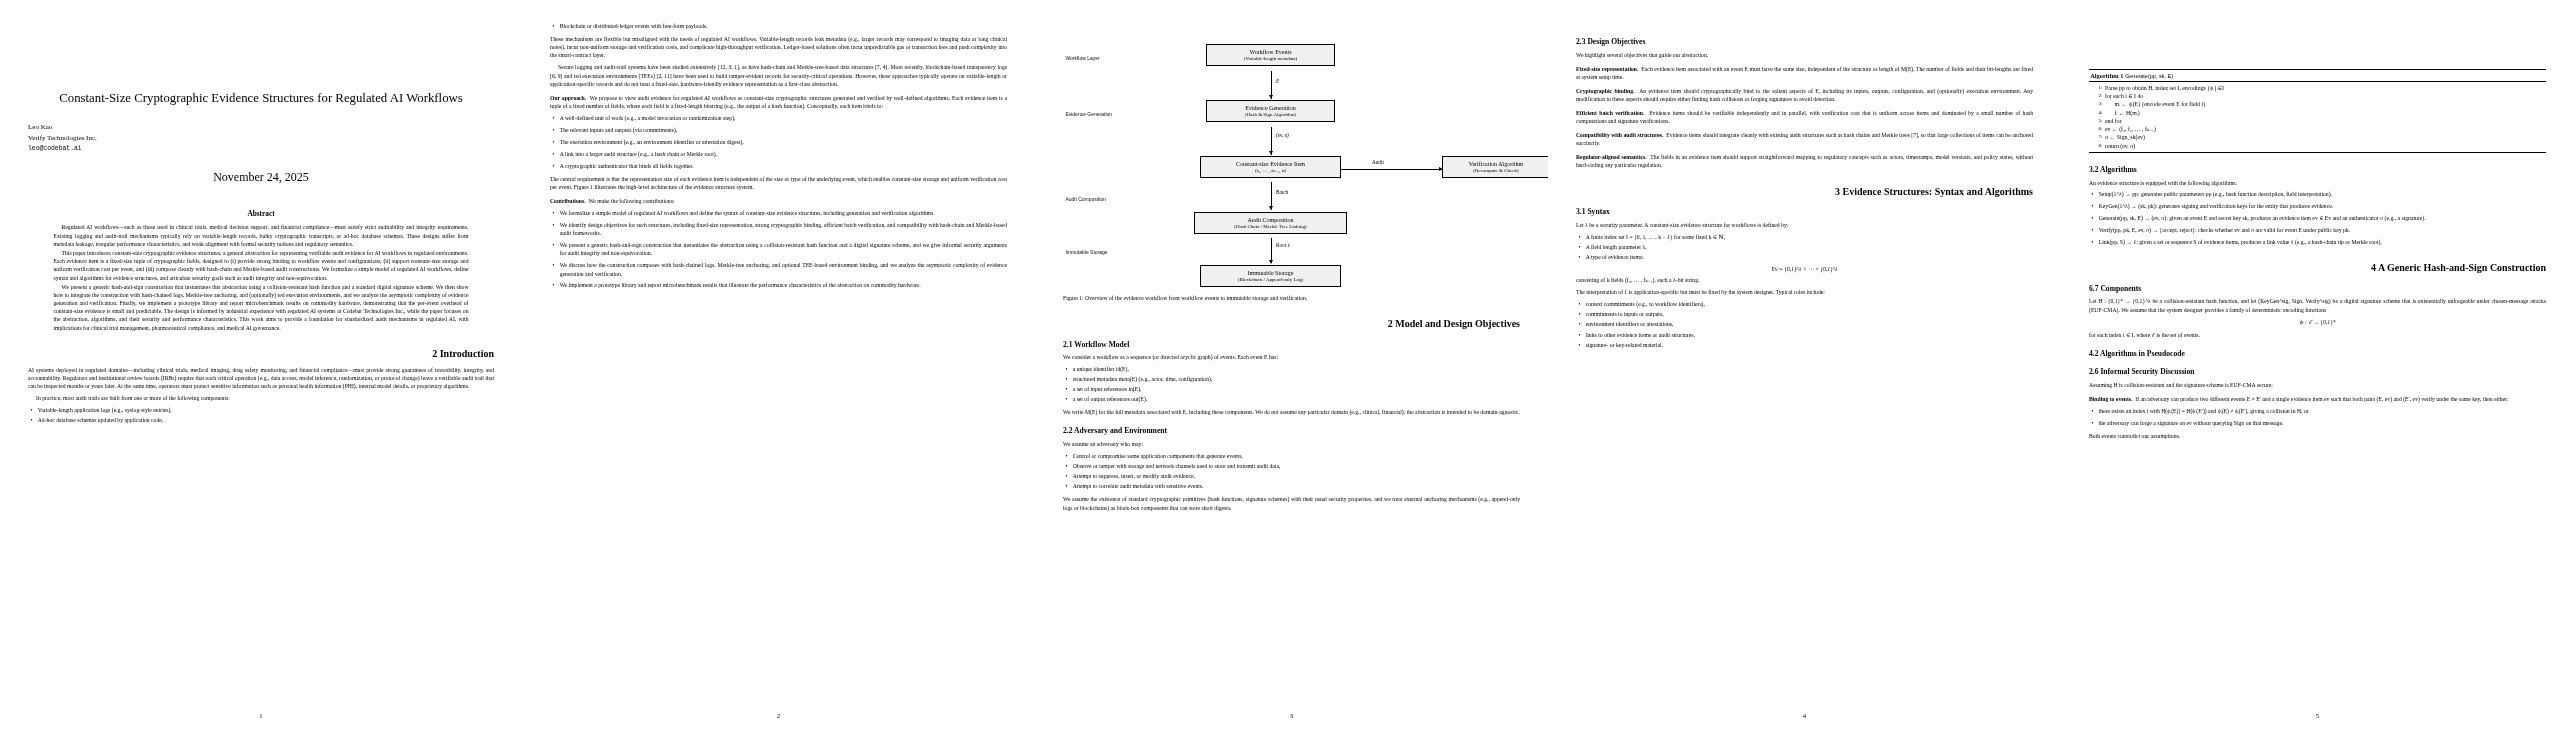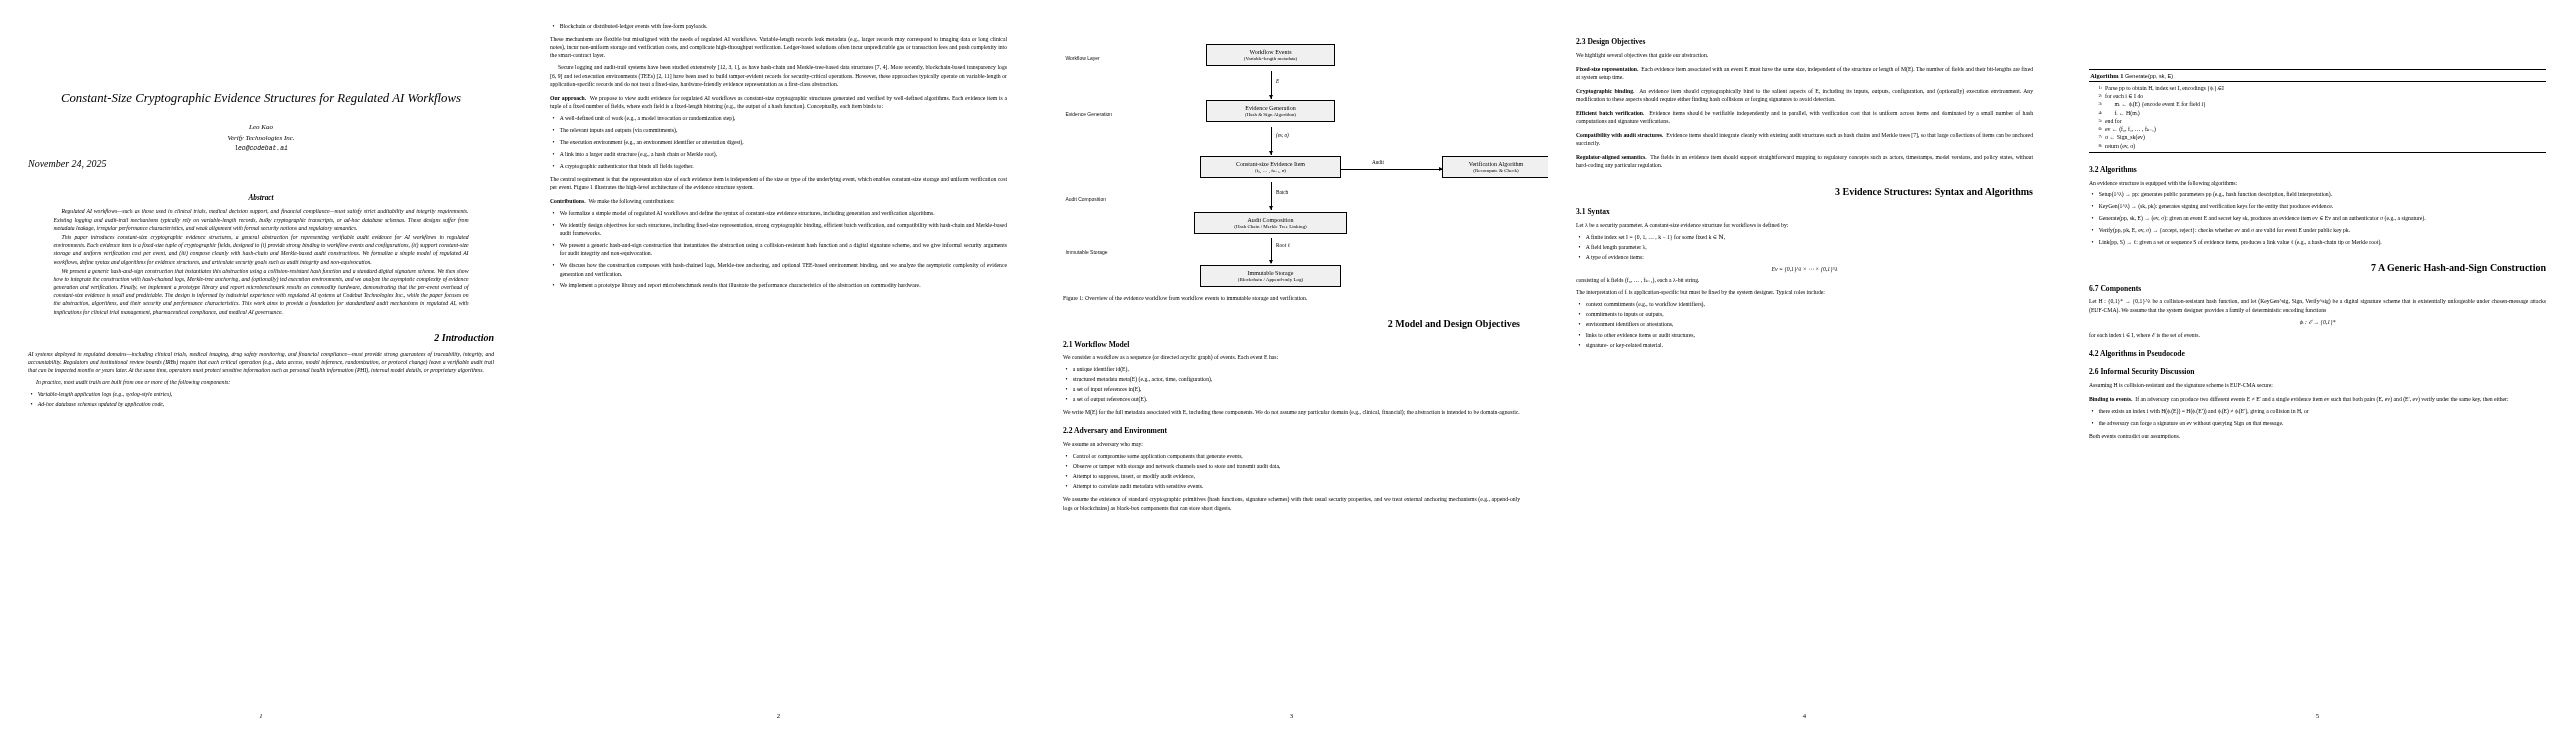--- a/index.html
+++ b/index.html
@@ -39,21 +39,21 @@
     position: relative;
     height: 729px;
     background: #fff;
     flex: 0 0 auto;
   }
   .page-inner {
     position: absolute;
     left: 0; right: 0; top: 0; bottom: 0;
     padding: 18px 28px 17px 28px;
   }
-  .pg1 { width: 522px; font-style: italic; }
+  .pg1 { width: 522px; }
   .pg2 { width: 513px; }
   .pg3 { width: 513px; }
   .pg4 { width: 513px; }
   .pg5 { width: 513px; }
 
   .folio {
     position: absolute;
     bottom: 9.7px; left: 0; right: 0;
     text-align: center;
     font-size: 6.7px;
@@ -61,33 +61,33 @@
 
   
   .title {
     text-align: center;
     font-size: 12.8px;
     line-height: 1.28;
     margin: 72px 29px 0 29px;
     font-weight: normal;
   }
   .author-block {
-    text-align: center;
+    text-align: left;
     margin-top: 16px;
     font-size: 7px;
     line-height: 1.55;
   }
   .author-block .mono {
     font-family: "Liberation Mono", "DejaVu Sans Mono", monospace;
     font-size: 6.4px;
   }
   .date-line {
-    text-align: left;
-    margin-top: 4px;
-    font-size: 10px;
+    text-align: center;
+    margin-top: 16px;
+    font-size: 12px;
   }
   .abstract-head {
     text-align: center;
     font-size: 7.3px;
     font-weight: bold;
     margin: 24px 0 5.5px 0;
   }
   .abstract-body {
     margin: 0 25.5px;
     font-size: 5.7px;
@@ -464,21 +464,21 @@
       <h2 class="subsec">3.2    Algorithms</h2>
       <p class="body">An evidence structure is equipped with the following algorithms:</p>
       <ul class="bul">
         <li>Setup(1^λ) → pp: generates public parameters pp (e.g., hash function description, field interpretation).</li>
         <li>KeyGen(1^λ) → (sk, pk): generates signing and verification keys for the entity that produces evidence.</li>
         <li>Generate(pp, sk, E) → (ev, σ): given an event E and secret key sk, produces an evidence item ev ∈ Ev and an authenticator σ (e.g., a signature).</li>
         <li>Verify(pp, pk, E, ev, σ) → {accept, reject}: checks whether ev and σ are valid for event E under public key pk.</li>
         <li>Link(pp, S) → ℓ: given a set or sequence S of evidence items, produces a link value ℓ (e.g., a hash-chain tip or Merkle root).</li>
       </ul>
 
-      <h1 class="sec">7    A Generic Hash-and-Sign Construction</h1>
+      <h1 class="sec">4    A Generic Hash-and-Sign Construction</h1>
 
       <h2 class="subsec">6.7    Components</h2>
       <p class="body">Let H : {0,1}* → {0,1}^λ be a collision-resistant hash function, and let (KeyGen^sig, Sign, Verify^sig) be a digital signature scheme that is existentially unforgeable under chosen-message attacks (EUF-CMA). We assume that the system designer provides a family of deterministic encoding functions</p>
       <div class="center-eq">ϕᵢ : ℰ → {0,1}*</div>
       <p class="body">for each index i ∈ I, where ℰ is the set of events.</p>
 
       <h2 class="subsec">4.2    Algorithms in Pseudocode</h2>
 
       <h2 class="subsec">2.6    Informal Security Discussion</h2>
       <p class="body">Assuming H is collision-resistant and the signature scheme is EUF-CMA secure:</p>

